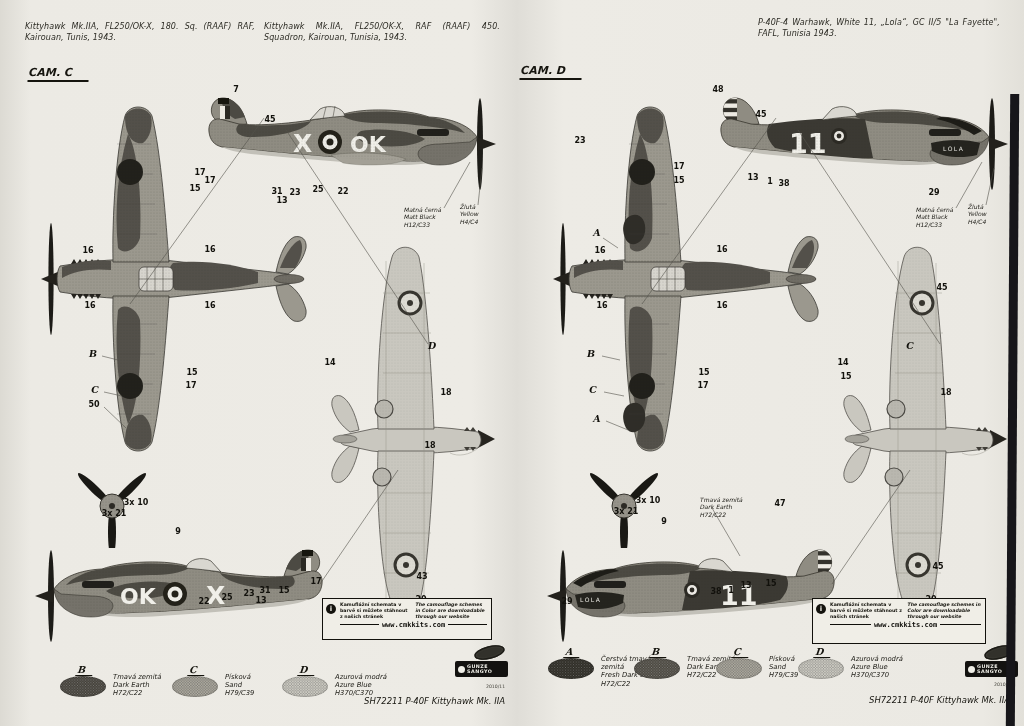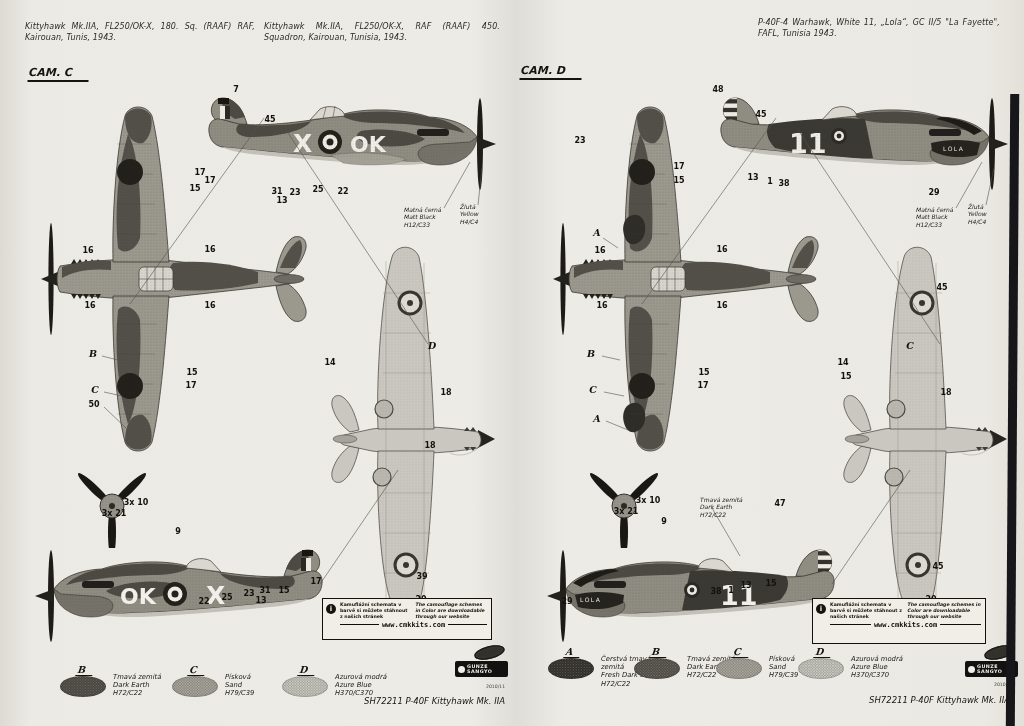--- a/index.html
+++ b/index.html
@@ -388,21 +388,21 @@
       <span class="co" style="left: 210px; top: 306px;">16</span>
       <span class="co key-letter" style="left: 93px; top: 354px;">B</span>
       <span class="co key-letter" style="left: 95px; top: 390px;">C</span>
       <span class="co" style="left: 94px; top: 405px;">50</span>
       <span class="co" style="left: 192px; top: 373px;">15</span>
       <span class="co" style="left: 191px; top: 386px;">17</span>
       <span class="co key-letter" style="left: 432px; top: 346px;">D</span>
       <span class="co" style="left: 330px; top: 363px;">14</span>
       <span class="co" style="left: 446px; top: 393px;">18</span>
       <span class="co" style="left: 430px; top: 446px;">18</span>
-      <span class="co" style="left: 422px; top: 577px;">39</span>
+      <span class="co" style="left: 422px; top: 577px;">43</span>
       <span class="co" style="left: 421px; top: 600px;">20</span>
       <span class="co" style="left: 136px; top: 503px;">3x 10</span>
       <span class="co" style="left: 114px; top: 514px;">3x 21</span>
       <span class="co" style="left: 178px; top: 532px;">9</span>
       <span class="co" style="left: 204px; top: 602px;">22</span>
       <span class="co" style="left: 227px; top: 598px;">25</span>
       <span class="co" style="left: 249px; top: 594px;">23</span>
       <span class="co" style="left: 265px; top: 591px;">31</span>
       <span class="co" style="left: 261px; top: 601px;">13</span>
       <span class="co" style="left: 284px; top: 591px;">15</span>

